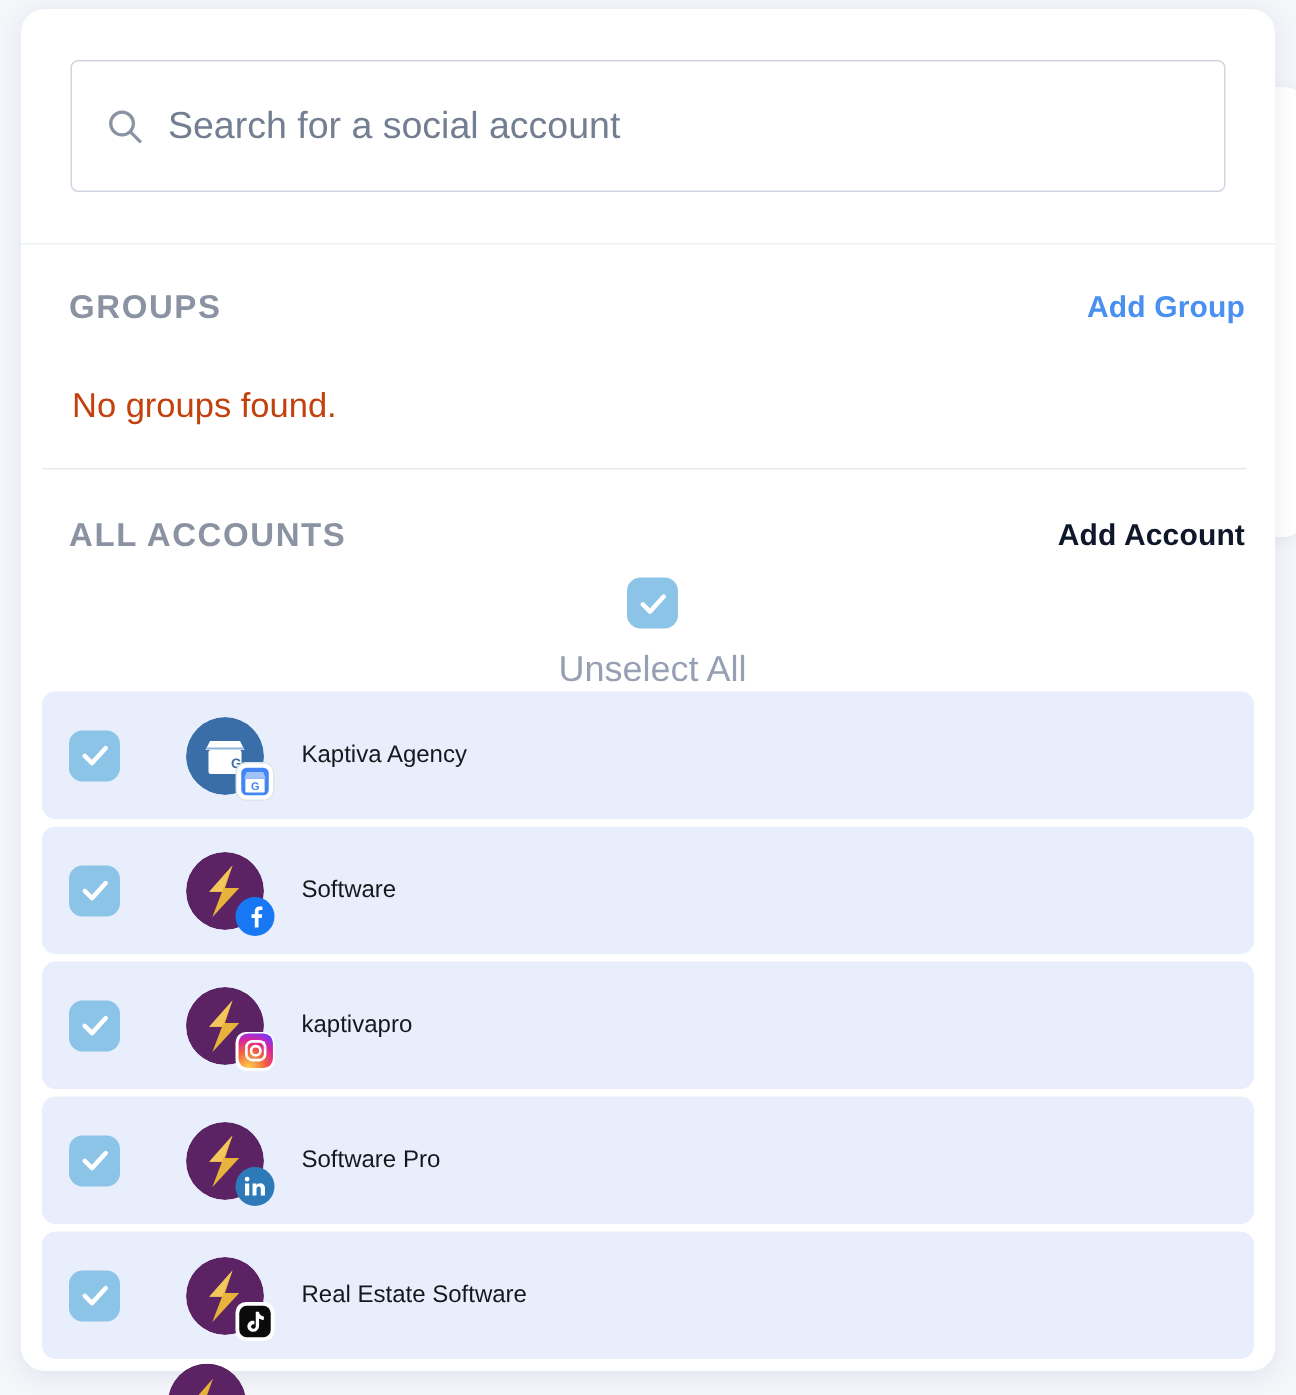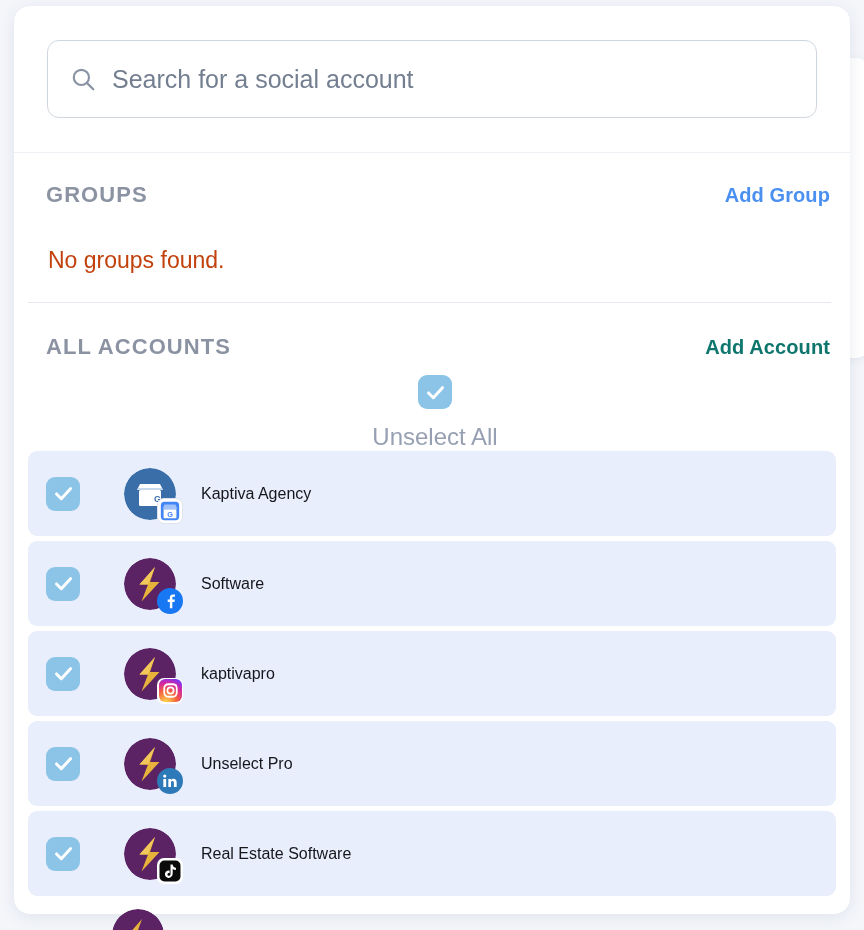--- a/index.html
+++ b/index.html
@@ -41,23 +41,23 @@
     overflow: hidden;
   }
 
   
   .search-section {
     padding: 34px 33px 34px 33px;
     border-bottom: 1px solid #eceff4;
   }
 
   .search-box {
-    height: 78px;
+    height: 88px;
     border: 1px solid #cfd6e0;
-    border-radius: 12px;
+    border-radius: 5px;
     display: flex;
     align-items: center;
     padding: 0 22px;
     background: #fff;
   }
 
   .search-icon {
     flex: 0 0 auto;
     width: 26px;
     height: 26px;
@@ -97,21 +97,21 @@
     font-weight: bold;
     color: #4a90f0;
     cursor: pointer;
     background: none;
     border: none;
     font-family: "Liberation Sans", sans-serif;
     padding: 0;
     letter-spacing: 0.1px;
     text-align: center;
   }
-  .section-action.accent-strong { color: #0f766e; }
+  .section-action.accent-strong { color: #0f172a; }
 
   
   .groups-section { padding-top: 14px; }
 
   .empty-msg {
     font-size: 23px;
     color: #c2410c;
     padding: 24px 0 28px 34px;
   }
 
@@ -350,21 +350,21 @@
                 <path d="M31 9 L15.5 26.5 L24 26.5 Z" fill="#f2c75c"></path>
               </svg></span>
             <span class="badge" style="background:#2e7ab8;">
               <svg viewBox="0 0 24 24" width="16" height="16" fill="#ffffff">
                 <rect x="2" y="9" width="4.2" height="12"></rect>
                 <circle cx="4.1" cy="4.6" r="2.4"></circle>
                 <path d="M9.5 9h4v1.7c.6-1.1 2-2 3.8-2 3 0 4.7 1.9 4.7 5.4V21h-4.2v-6.2c0-1.6-.6-2.7-2-2.7-1.2 0-1.9.8-2.2 1.6-.1.3-.1.7-.1 1.1V21H9.5z"></path>
               </svg>
             </span>
           </span>
-          <span class="acct-name">Unselect Pro</span>
+          <span class="acct-name">Software Pro</span>
         </div>
         <div class="acct-row">
           <span class="cb">
             <svg viewBox="0 0 24 24" fill="none" stroke="#ffffff" stroke-width="3.4" stroke-linecap="round" stroke-linejoin="round">
               <polyline points="4,12.5 9.5,18 20,6.5"></polyline>
             </svg>
           </span>
           <span class="acct-avatar-wrap">
             <span class="avatar"><svg viewBox="0 0 52 52" width="52" height="52">
                 <circle cx="26" cy="26" r="26" fill="#5b2363"></circle>

